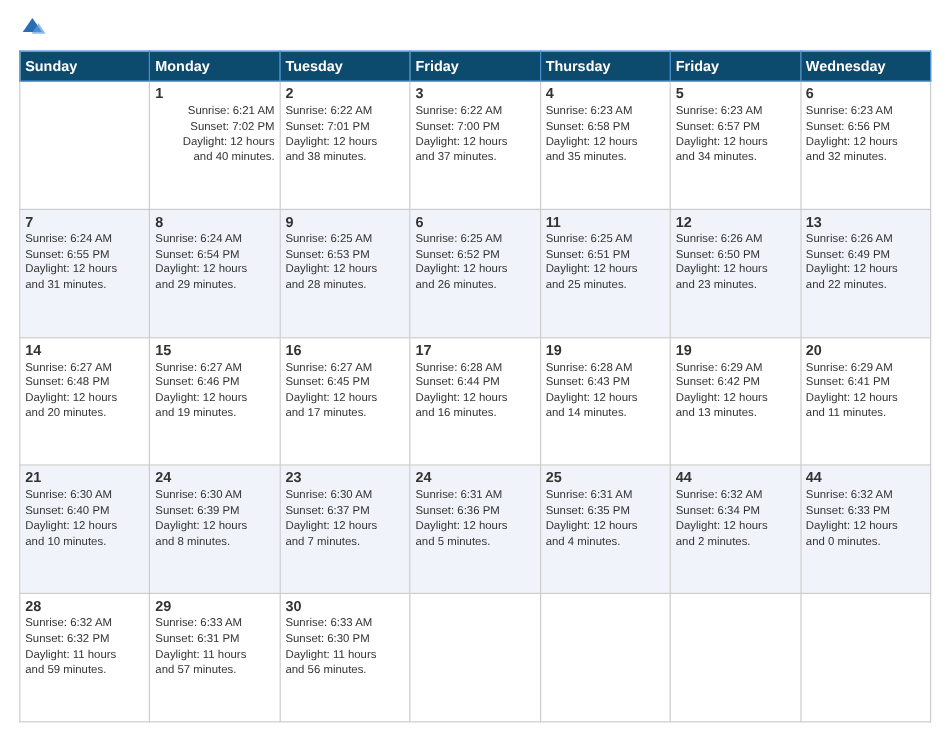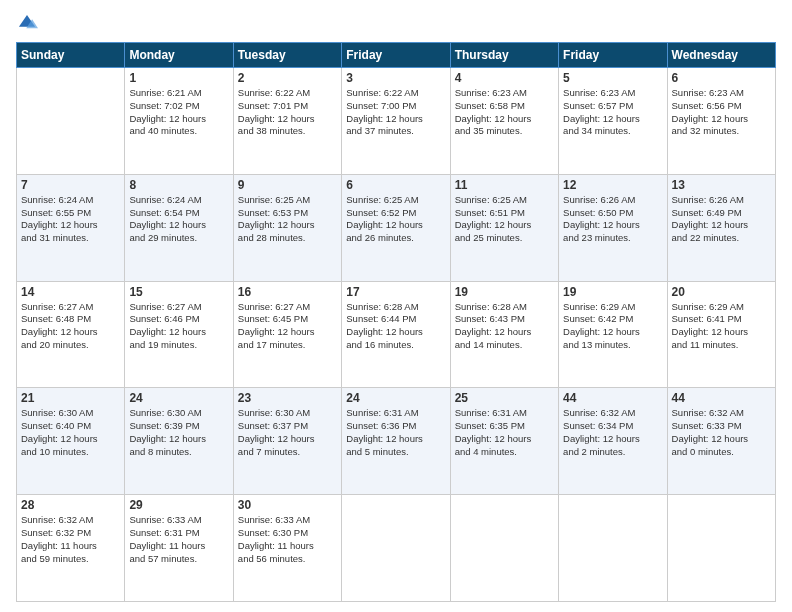--- a/index.html
+++ b/index.html
@@ -127,21 +127,21 @@
           <th>Thursday</th>
           <th>Friday</th>
           <th>Wednesday</th>
         </tr>
     </thead>
     <tbody id="calendar-body">
     <tr class="row-bg-white">
           <td class="empty-cell"></td>
           <td>
             <span class="day-num">1</span>
-            <div class="day-detail" style="white-space: pre-line;">Sunrise: 6:21 AM
+            <div class="day-detail" style="white-space: pre-line; text-align: right;">Sunrise: 6:21 AM
 Sunset: 7:02 PM
 Daylight: 12 hours
 and 40 minutes.</div>
           </td>
           <td>
             <span class="day-num">2</span>
             <div class="day-detail" style="white-space: pre-line;">Sunrise: 6:22 AM
 Sunset: 7:01 PM
 Daylight: 12 hours
 and 38 minutes.</div>

